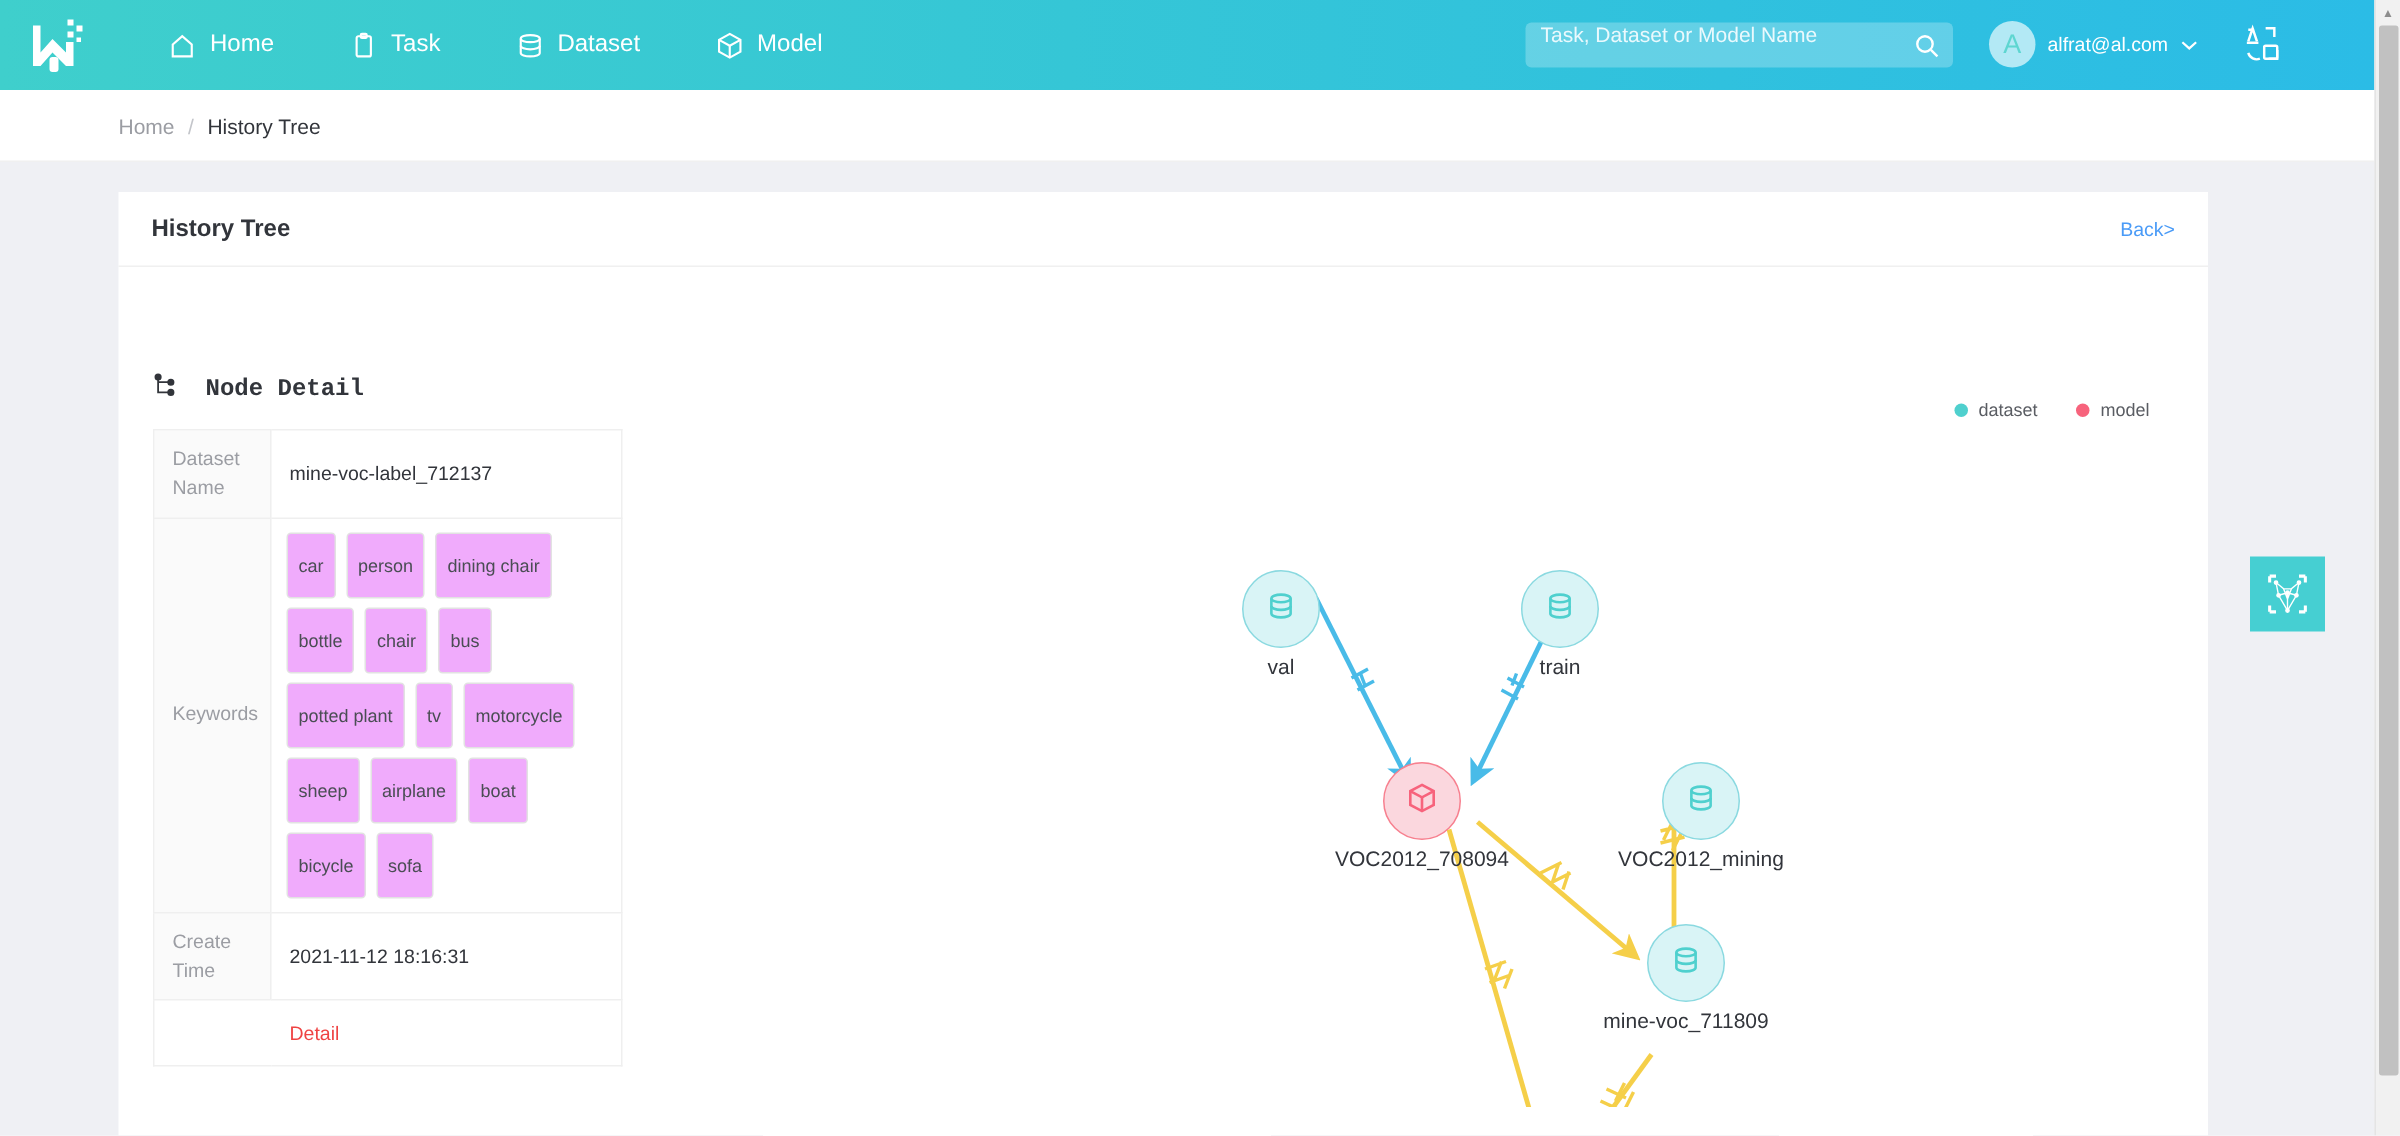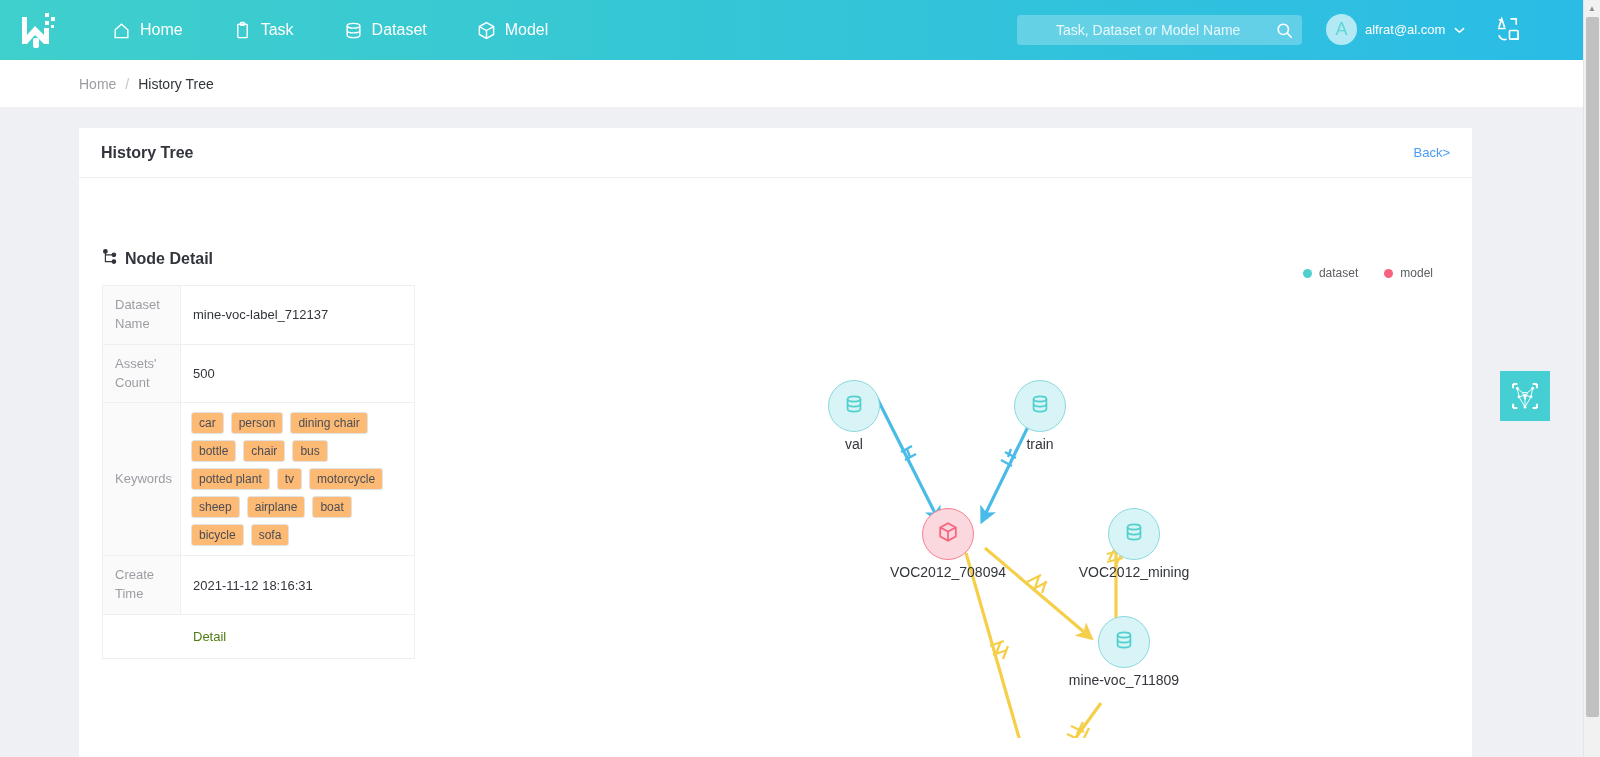--- a/index.html
+++ b/index.html
@@ -25,21 +25,21 @@
     color: #fff; font-size: 16px; margin-right: 50px; cursor: pointer;
     white-space: nowrap;
   }
   .nav-item svg { display:block; }
 
   .search-wrap {
     position: absolute; left: 1017px; top: 15px;
     width: 285px; height: 30px;
     background: rgba(255,255,255,0.25);
     border-radius: 4px;
-    display: flex; align-items: center; padding-left: 29px;
+    display: flex; align-items: flex-start;
   }
   .search-input {
     flex: 1; background: transparent; border: 0; outline: none;
     color: #fff; font-size: 14px; padding: 0 10px;
     font-family: "Liberation Sans", sans-serif;
   }
   .search-input::placeholder { color: #eaf9fd; }
   .search-btn { width: 36px; height: 30px; display:flex; align-items:center; justify-content:center; cursor:pointer; }
 
   .user-box { position:absolute; left: 1326px; top: 14px; display:flex; align-items:center; gap:8px; cursor:pointer; }
@@ -75,37 +75,37 @@
     display:flex; align-items:center; justify-content:space-between;
     padding: 0 22px 0 22px;
   }
   .card-title { font-size:16px; font-weight:bold; color:#32353b; }
   .back-link { color:#4a9bf7; font-size:13px; cursor:pointer; }
 
   .card-body { position: relative; height: 579px; }
 
   
   .detail-panel { position:absolute; left: 23px; top: 70px; width: 337px; }
-  .detail-head { display:flex; align-items:center; gap:6px; margin-bottom:16px; }
+  .detail-head { display:flex; align-items:center; gap:18px; margin-bottom:16px;font-family:Liberation Mono, monospace; }
   .detail-head-text { font-size:16px; font-weight:bold; color:#32353b; }
 
   table.detail { border-collapse: collapse; width: 313px; table-layout: fixed; border-radius: 24px; }
   table.detail td { border:1px solid #efefef; vertical-align: middle; }
   td.k {
     width: 78px; background:#fafafa; color:#9b9da3; font-size:13px;
     padding: 10px 12px; line-height:1.45;
   }
   td.v { color:#32353b; font-size:13px; padding: 10px 12px; }
   td.kw { padding: 9px 6px 9px 10px; }
   .chips { display:flex; flex-wrap:wrap; gap:6px 7px; }
   .chip {
-    border:1px solid #e2e2e2; border-radius:3px; background:#fdba74;
-    font-size:12px; color:#4a4d54; padding:3px 7px; white-space:nowrap;
-  }
-  td.detail-link { padding: 14px 12px; color:#4d7c0f; font-size:13px; cursor:pointer; }
+    border:1px solid #e2e2e2; border-radius:3px; background:#f0abfc;
+    font-size:12px; color:#4a4d54; padding:14px 7px; white-space:nowrap;
+  }
+  td.detail-link { padding: 14px 12px; color:#ef4444; font-size:13px; cursor:pointer; }
 
   
   .graph { position:absolute; left: 360px; top: 40px; width: 1010px; height: 520px; }
   .legend { position:absolute; right: 16px; top: 48px; display:flex; gap:26px; align-items:center; }
   .legend-item { display:flex; align-items:center; gap:7px; font-size:12px; color:#5a5d63; }
   .dot { width:9px; height:9px; border-radius:50%; }
 
   .node { position:absolute; text-align:center; }
   .circle {
     width:52px; height:52px; border-radius:50%;
@@ -250,24 +250,20 @@
             </svg>
           </span>
           <span class="detail-head-text">Node Detail</span>
         </div>
 
         <table class="detail">
           <tbody>
               <tr>
             <td class="k">Dataset Name</td>
             <td class="v">mine-voc-label_712137</td>
-          </tr>
-          <tr>
-            <td class="k">Assets' Count</td>
-            <td class="v">500</td>
           </tr>
           <tr>
             <td class="k">Keywords</td>
             <td class="v kw">
               <div class="chips" id="kw-chips">
                     <span class="chip">car</span>
                     <span class="chip">person</span>
                     <span class="chip">dining chair</span>
                     <span class="chip">bottle</span>
                     <span class="chip">chair</span>

